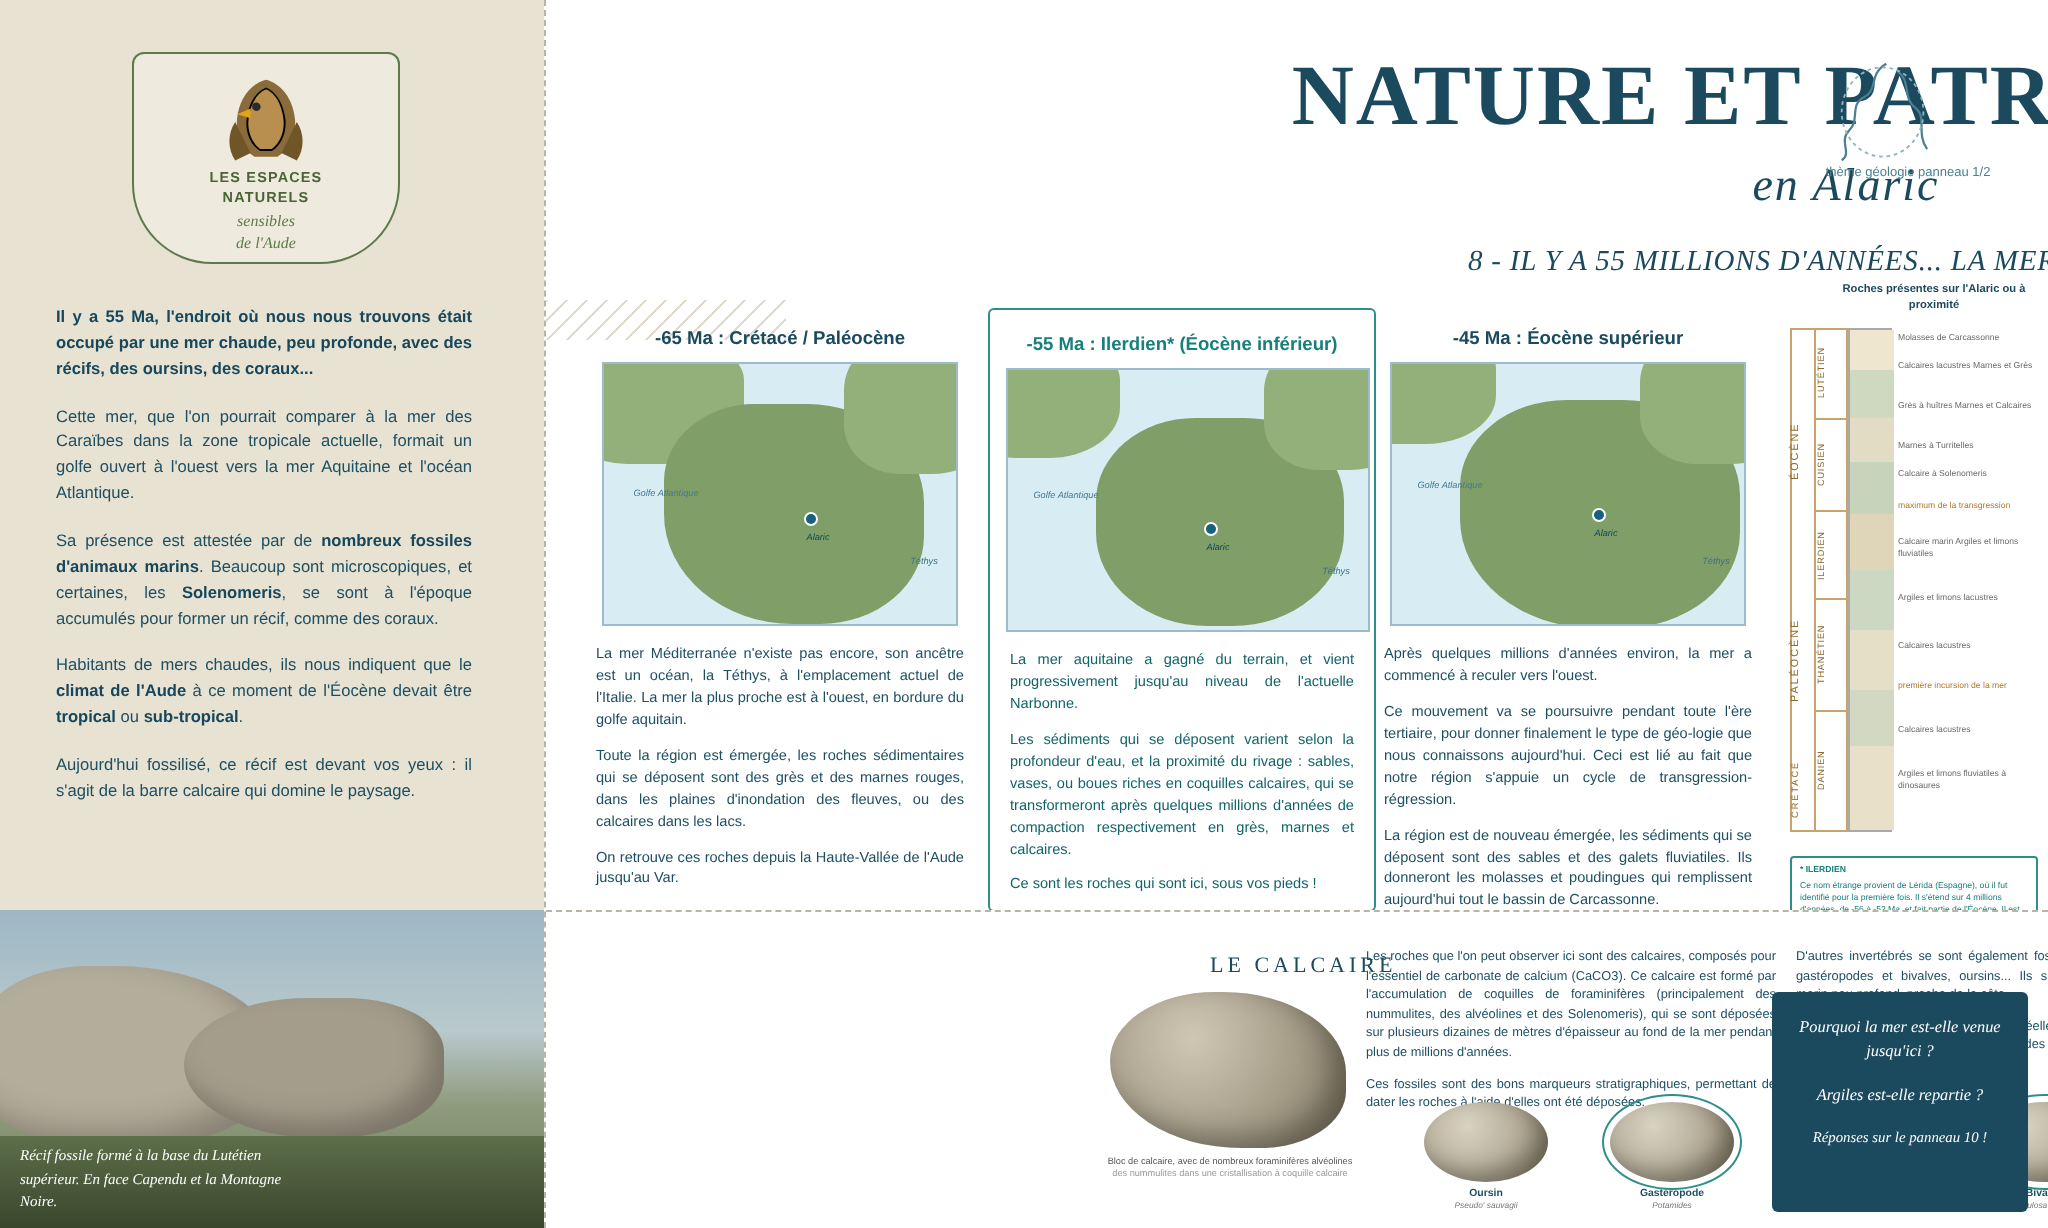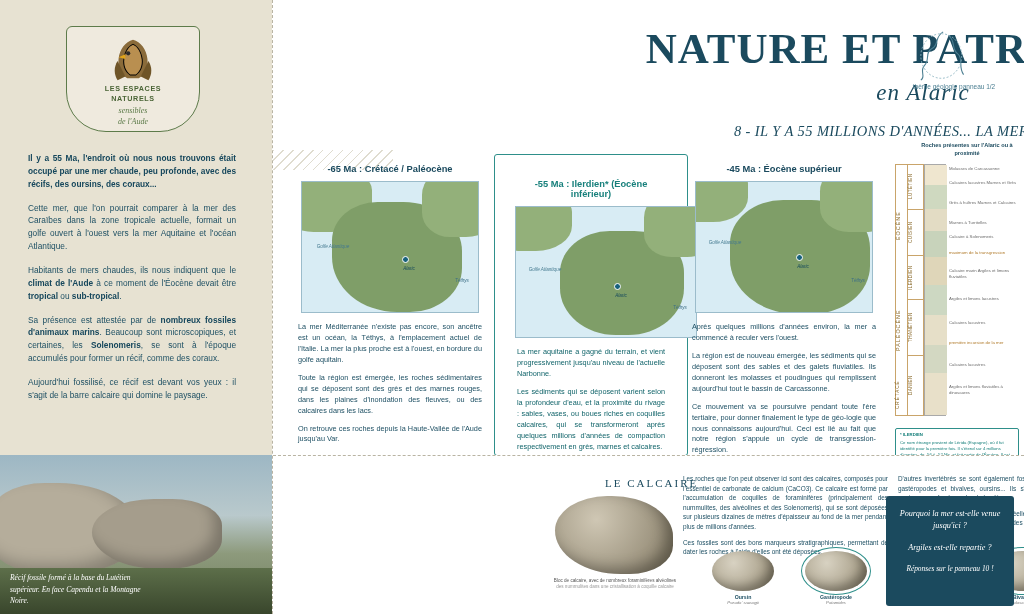--- a/index.html
+++ b/index.html
@@ -117,21 +117,21 @@
     position:absolute; left:290px; top:160px; width:600px; height:290px;
   }
   .col {
     position:absolute; top:0; width:188px; height:290px;
   }
   .col.c1 { left:6px; }
   .col.c2 { left:208px; }
   .col.c3 { left:400px; }
   .col.c2 {
     border:1.4px solid #2e8f8a; border-radius:3px;
-    padding:20px; width:194px; left:204px; top:-6px; height:302px;
+    padding:8px; width:194px; left:204px; top:-6px; height:302px;
   }
   .col-head {
     font-size:9.3px; font-weight:bold; color:#1b4a5e; text-align:center;
     margin-bottom:7px; margin-top:4px;
   }
   .col.c2 .col-head { color:#18807c; }
   .map {
     width:178px; height:132px; margin:0 auto;
     border:1px solid #9bbccb; background:#d8ecf4; position:relative;
     overflow:hidden;
@@ -278,22 +278,22 @@
           <div>NATURELS</div>
           <div class="script">sensibles</div>
           <div class="script">de l'Aude</div>
         </div>
       </div>
     </div>
 
     <div class="left-text">
       <p><b>Il y a 55 Ma, l'endroit où nous nous trouvons était occupé par une mer chaude, peu profonde, avec des récifs, des oursins, des coraux...</b></p>
       <p>Cette mer, que l'on pourrait comparer à la mer des Caraïbes dans la zone tropicale actuelle, formait un golfe ouvert à l'ouest vers la mer Aquitaine et l'océan Atlantique.</p>
+      <p><span>Sa présence est attestée par de </span><b>nombreux fossiles d'animaux marins</b><span>. Beaucoup sont microscopiques, et certaines, les </span><b>Solenomeris</b><span>, se sont à l'époque accumulés pour former un récif, comme des coraux.</span></p>
       <p><span>Habitants de mers chaudes, ils nous indiquent que le </span><b>climat de l'Aude</b><span> à ce moment de l'Éocène devait être </span><b>tropical</b><span> ou </span><b>sub-tropical</b><span>.</span></p>
-      <p><span>Sa présence est attestée par de </span><b>nombreux fossiles d'animaux marins</b><span>. Beaucoup sont microscopiques, et certaines, les </span><b>Solenomeris</b><span>, se sont à l'époque accumulés pour former un récif, comme des coraux.</span></p>
       <p>Aujourd'hui fossilisé, ce récif est devant vos yeux : il s'agit de la barre calcaire qui domine le paysage.</p>
     </div>
   </div>
 
   <div class="photo">
     <div class="rock1"></div>
     <div class="rock2"></div>
     <div class="veg"></div>
     <div class="photo-cap">Récif fossile formé à la base du Lutétien supérieur. En face Capendu et la Montagne Noire.</div>
   </div>
@@ -365,22 +365,22 @@
       <div class="land dark" style="left:34px; top:18px; width:140px; height:114px; border-radius:38% 42% 42% 48%;"></div>
       <div class="land" style="left:124px; top:-18px; width:82px; height:68px;"></div>
       <div class="sea-lbl" style="left:8px; top:58px; width:42px;">Golfe
 Atlantique</div>
       <div class="sea-lbl" style="left:148px; top:96px; width:28px; color:#3d6f86;">Téthys</div>
       <div class="dot" style="left:100px; top:72px;"></div>
       <div class="sea-lbl" style="left:92px; top:82px; width:30px; color:#14485c;">Alaric</div>
     </div>
     <div class="col-body">
       <p>Après quelques millions d'années environ, la mer a commencé à reculer vers l'ouest.</p>
+      <p>Ce mouvement va se poursuivre pendant toute l'ère tertiaire, pour donner finalement le type de géo-logie que nous connaissons aujourd'hui. Ceci est lié au fait que notre région s'appuie un cycle de transgression-régression.</p>
       <p>La région est de nouveau émergée, les sédiments qui se déposent sont des sables et des galets fluviatiles. Ils donneront les molasses et poudingues qui remplissent aujourd'hui tout le bassin de Carcassonne.</p>
-      <p>Ce mouvement va se poursuivre pendant toute l'ère tertiaire, pour donner finalement le type de géo-logie que nous connaissons aujourd'hui. Ceci est lié au fait que notre région s'appuie un cycle de transgression-régression.</p>
     </div>
   </div>
 </div>
 
 <div class="strat">
   <div class="strat-title">Roches présentes sur l'Alaric ou à proximité</div>
 
   <div class="era-col"></div>
   <div class="era-lbl" style="top:26px; height:120px;">ÉOCÈNE</div>
   <div class="era-lbl" style="top:150px; height:80px;">PALÉOCÈNE</div>

